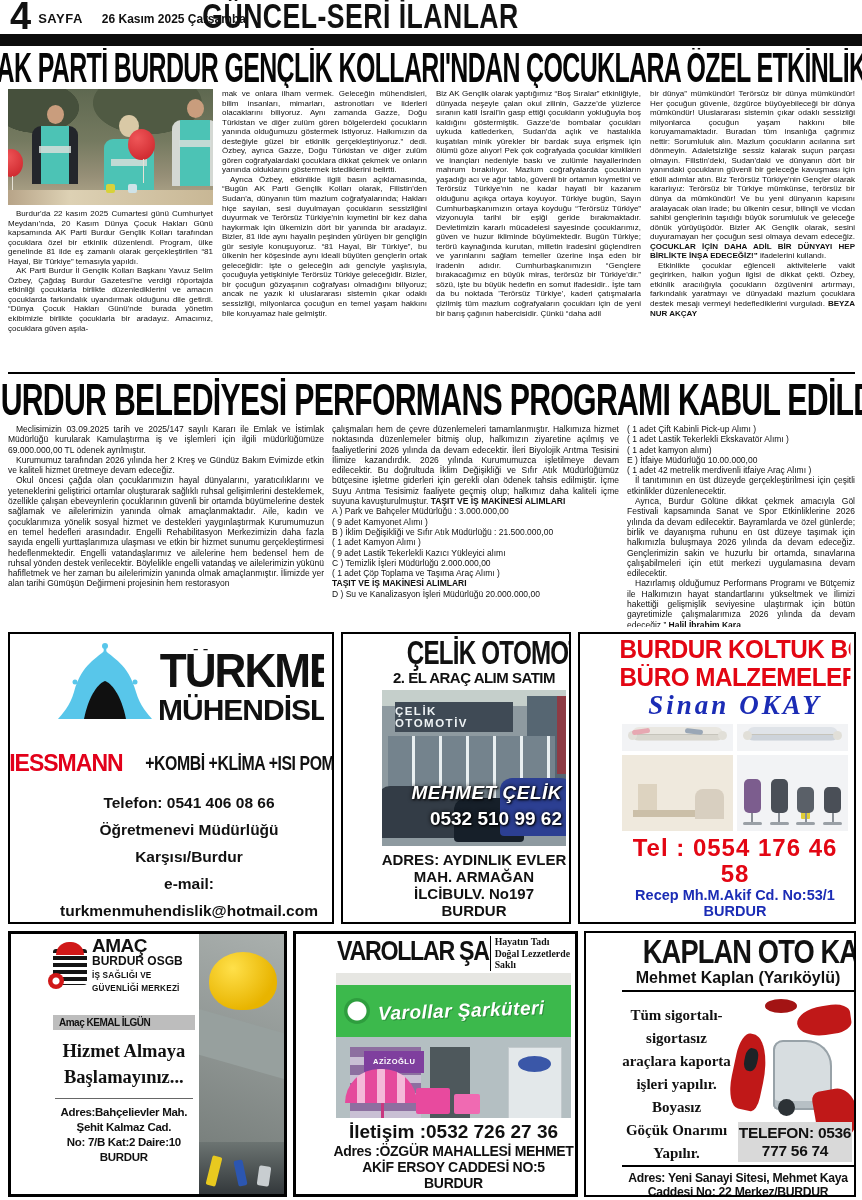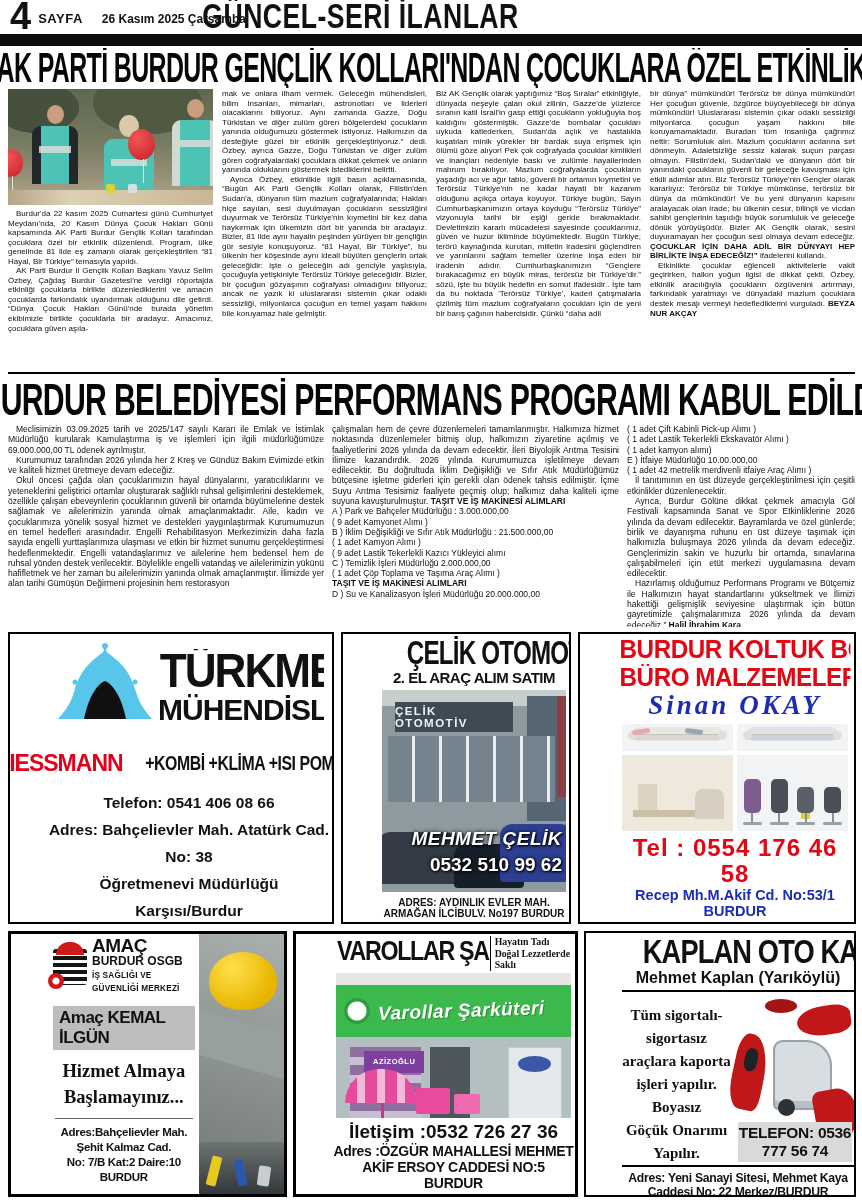--- a/index.html
+++ b/index.html
@@ -101,21 +101,21 @@
   .ce-win{position:absolute;top:46px;left:3%;right:6%;height:66px;
           background:repeating-linear-gradient(90deg,#74838d 0 24px,#e9eff1 24px 27px);}
   .ce-car{position:absolute;border-radius:12px 18px 4px 4px;}
   .ce-car1{left:-4px;bottom:8px;width:84px;height:52px;background:#333c46;}
   .ce-car2{left:72px;bottom:4px;width:70px;height:44px;background:#161f29;}
   .ce-car3{left:118px;bottom:10px;width:78px;height:58px;background:#2c3f92;}
   .ce-owner{position:absolute;right:4px;bottom:42px;color:#fff;font-weight:900;font-style:italic;font-size:19px;
             letter-spacing:.5px;text-shadow:1px 1px 2px #000,0 0 4px #000;}
   .ce-phone{position:absolute;right:4px;bottom:16px;color:#fff;font-weight:900;font-size:19px;
             text-shadow:1px 1px 2px #000,0 0 4px #000;}
-  .ce-addr{text-align:center;font-weight:800;font-size:10px;padding:3px 1px;}
+  .ce-addr{text-align:center;font-weight:800;font-size:15px;padding:3px 1px;}
 
   
   .ad-koltuk{top:632px;left:578px;width:278px;height:292px;}
   .ko-t{color:#e30613;text-align:center;font-weight:900;font-size:25px;line-height:26px;letter-spacing:-.5px;
         transform:scaleX(.97);margin-top:2px;white-space:nowrap;overflow:hidden;}
   .ko-owner{color:#1b2cb5;font-family:"Liberation Serif",serif;font-style:italic;font-weight:900;
             font-size:27px;letter-spacing:3px;text-align:center;line-height:30px;}
   .ko-grid{flex:1;display:grid;grid-template-columns:1fr 1fr;gap:4px;margin:4px 6px;}
   .ko-img{position:relative;background:#f2f3f5;overflow:hidden;display:flex;align-items:flex-end;justify-content:center;}
   .sofa{width:82%;height:58%;margin-bottom:8%;position:relative;}
@@ -148,21 +148,21 @@
   .amac-icon{width:34px;height:36px;flex:none;position:relative;border-radius:3px;
      background:repeating-linear-gradient(180deg,#141414 0 4px,#fff 4px 7px);}
   .amac-icon::before{content:"";position:absolute;top:-7px;left:3px;width:28px;height:13px;
      background:#d01818;border-radius:14px 14px 0 0;}
   .amac-icon::after{content:"";position:absolute;bottom:-4px;left:-5px;width:16px;height:16px;border-radius:50%;
      background:radial-gradient(circle,#fff 0 3px,#d01818 4px);}
   .am-brand{line-height:13px;}
   .am-b1{font-size:19px;font-weight:900;letter-spacing:-.5px;}
   .am-b2{font-size:12px;font-weight:800;}
   .am-sub{font-size:8.2px;font-weight:800;letter-spacing:.2px;margin-top:1px;}
-  .am-owner-bar{background:#bdbdbd;margin-top:11px;padding:2px 6px;font-size:17px;font-weight:900;letter-spacing:-.5px;}
+  .am-owner-bar{background:#bdbdbd;margin-top:20px;padding:2px 6px;font-size:10px;font-weight:900;letter-spacing:-.5px;}
   .am-slogan{font-family:"Liberation Serif",serif;font-weight:700;font-size:18.5px;line-height:26px;
              text-align:center;margin-top:8px;}
   .am-div{border:none;border-top:1px solid #666;margin:8px 2px 6px;}
   .am-addr{font-weight:800;font-size:11.5px;line-height:15px;text-align:center;letter-spacing:-.3px;}
   .photo4{flex:1;position:relative;background:linear-gradient(200deg,#aab0ae,#6f7673);overflow:hidden;}
   .ph4-helmet{position:absolute;top:18px;left:12%;width:80%;height:58px;border-radius:50% 50% 46% 46%;
      background:radial-gradient(circle at 35% 28%,#ffe04a,#e8b400 70%);}
   .ph4-arm{position:absolute;top:88px;left:-12%;width:125%;height:44px;background:#97a09e;transform:rotate(16deg);}
   .ph4-tools{position:absolute;bottom:0;left:0;right:0;height:52px;background:linear-gradient(0deg,#33383b,#6c7472);}
   .tool{position:absolute;bottom:8px;border-radius:2px;}
@@ -334,21 +334,20 @@
         <div class="tk-t1">TÜRKMEN</div>
         <div class="tk-t2">MÜHENDİSLİK</div>
       </div>
     </div>
     <div class="tk-brand">
       <span class="viessmann">VIESSMANN</span>
       <span class="tk-services">+KOMBİ  +KLİMA +ISI POMPASI</span>
     </div>
     <div class="tk-lines">
       <div class="tk-line">Telefon: 0541 406 08 66</div>
-      <div class="tk-line">Adres: Bahçelievler Mah. Atatürk Cad. No: 38</div>
       <div class="tk-line">Öğretmenevi Müdürlüğü Karşısı/Burdur</div>
       <div class="tk-line">e-mail: turkmenmuhendislik@hotmail.com</div>
     </div>
   </div>
 
   <div class="ad ad-celik">
     <div class="ce-t1"><span>ÇELİK OTOMOTİV</span></div>
     <div class="ce-t2">2. EL ARAÇ ALIM SATIM</div>
     <div class="photo2">
       <div class="ce-sky"></div>

